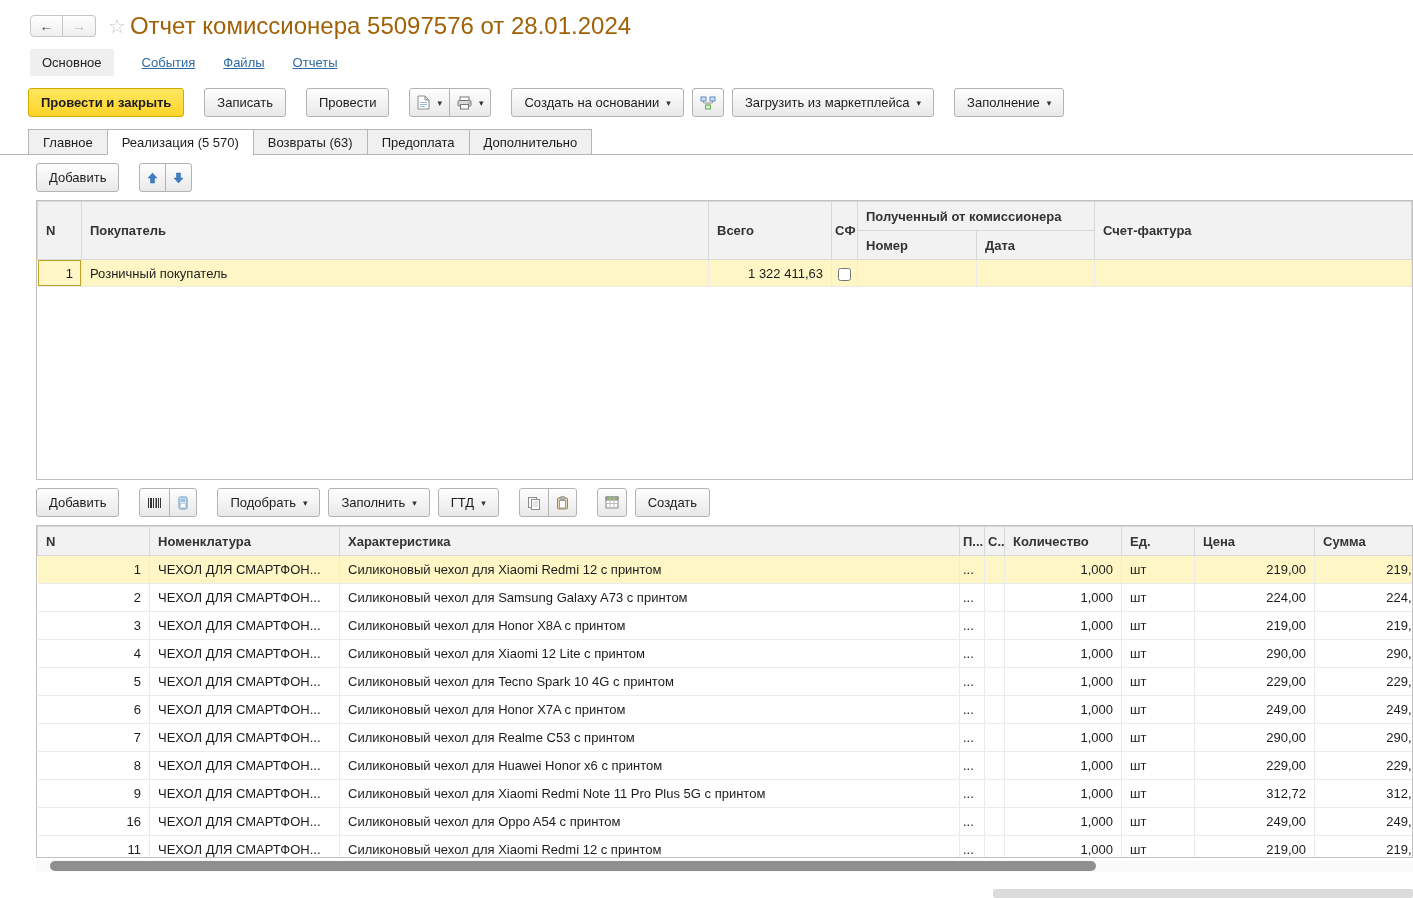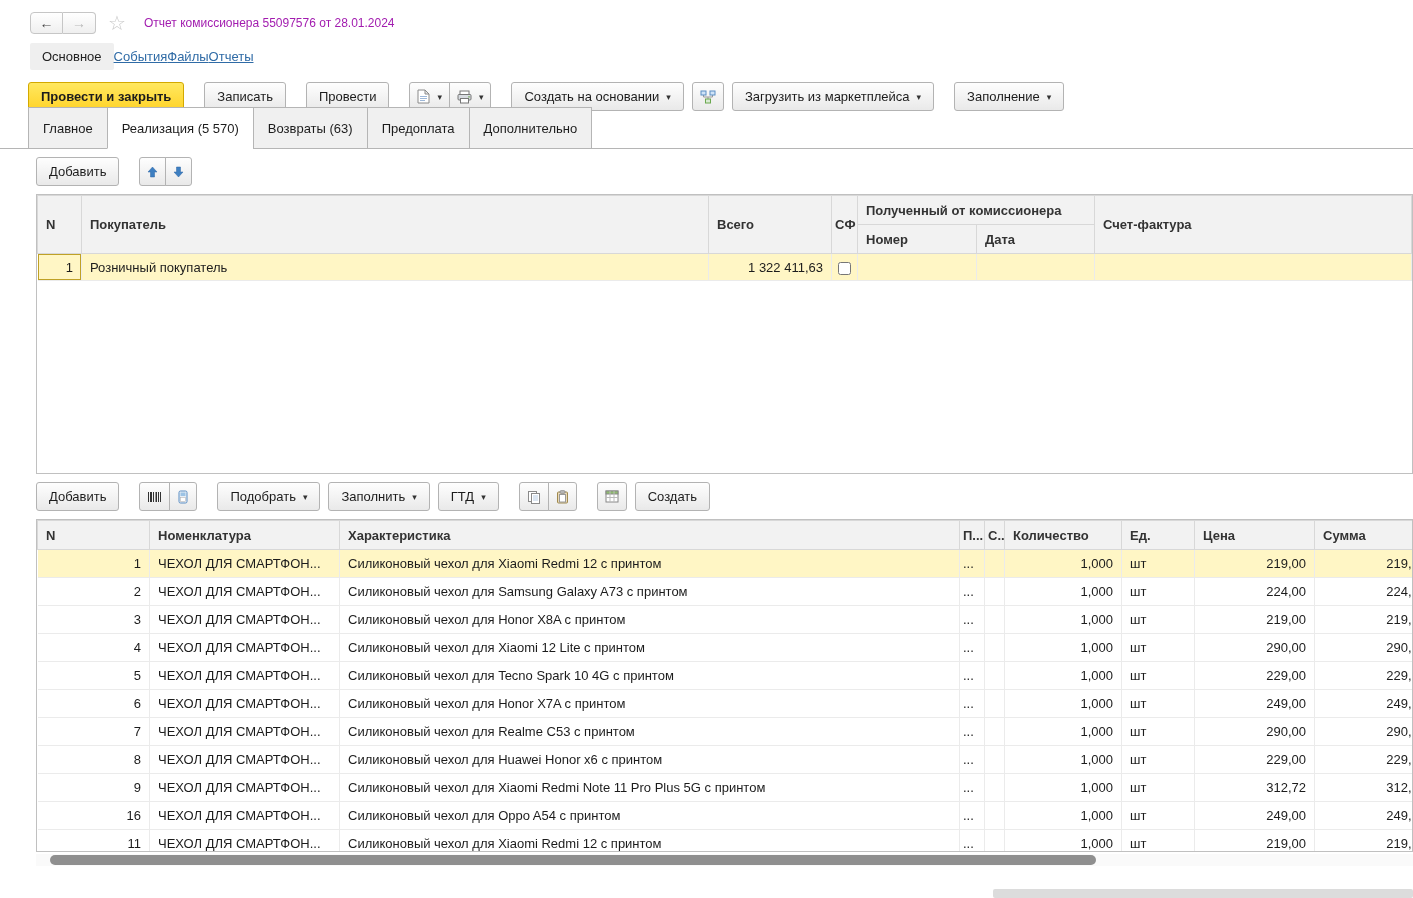--- a/index.html
+++ b/index.html
@@ -9,45 +9,45 @@
 
   
   .titlebar { display: flex; align-items: center; padding: 12px 0 4px 30px; }
   .nav-group { display: inline-flex; }
   .nav-btn { width: 33px; height: 22px; display: flex; align-items: center; justify-content: center;
              border: 1px solid #c6c6c6; background: linear-gradient(#ffffff, #efefef);
              cursor: pointer; font-size: 14px; line-height: 1; color: #444; }
   .nav-btn.back { border-radius: 4px 0 0 4px; }
   .nav-btn.fwd { border-radius: 0 4px 4px 0; border-left: 0; color: #b9b9b9; }
   .star-btn { margin-left: 12px; font-size: 20px; color: #c9c9c9; background: none; border: none; cursor: pointer; line-height: 1; }
-  .doc-title { margin-left: 18px; font-size: 12px; color: #a21caf; white-space: nowrap; }
-
-  
-  .sections { display: flex; align-items: center; padding: 5px 7px 3px 30px; height: 34px; }
+  .doc-title { margin-left: 4px; font-size: 24px; color: #a16207; white-space: nowrap; }
+
+  
+  .sections { display: flex; align-items: center; gap: 28px; padding: 5px 7px 3px 30px; height: 34px; }
   .section-item { color: #2f6ba6; text-decoration: underline; cursor: pointer; }
   .section-item.active { color: #222; text-decoration: none; background: #efefef; padding: 6px 12px; border-radius: 2px; }
 
   
   .main-toolbar { display: flex; align-items: center; padding: 10px 0 10px 28px; }
   .btn { height: 29px; display: inline-flex; align-items: center; gap: 7px; padding: 0 12px;
          border: 1px solid #b3b3b3; border-radius: 3px; background: linear-gradient(#fefefe, #e9e9e9);
          font-family: inherit; font-size: 13px; color: #1c1c1c; cursor: pointer; white-space: nowrap; }
   .btn-primary { font-weight: 700; background: linear-gradient(#ffe860, #ffd329); border-color: #d3a900; }
   .caret { font-size: 9px; color: #333; line-height: 1; transform: translateY(1px); }
   .group { display: inline-flex; }
   .group .btn { border-radius: 0; margin-left: -1px; }
   .group .btn:first-child { border-radius: 3px 0 0 3px; margin-left: 0; }
   .group .btn:last-child { border-radius: 0 3px 3px 0; }
   .icon-btn { padding: 0 7px; }
   .gap-sm { width: 8px; flex: none; }
   .gap-md { width: 20px; flex: none; }
 
   
   .tabbar { display: flex; align-items: flex-end; padding-left: 28px; border-bottom: 1px solid #b5b5b5; height: 28px; }
-  .tab { height: 42px; display: flex; align-items: center; padding: 0 14px; border: 1px solid #b5b5b5;
+  .tab { height: 26px; display: flex; align-items: center; padding: 0 14px; border: 1px solid #b5b5b5;
          background: #f0f0f0; margin-right: -1px; margin-bottom: -1px; cursor: pointer; white-space: nowrap; }
   .tab.active { background: #fff; border-bottom-color: #fff; }
 
   
   .grid-toolbar { display: flex; align-items: flex-start; padding: 8px 0 8px 36px; }
 
   
   .table-wrap { margin-left: 36px; border: 1px solid #c0c0c0; overflow: hidden; background: #fff; }
   .buyers-wrap { width: 1377px; height: 280px; }
   .items-wrap { width: 1377px; height: 333px; }

